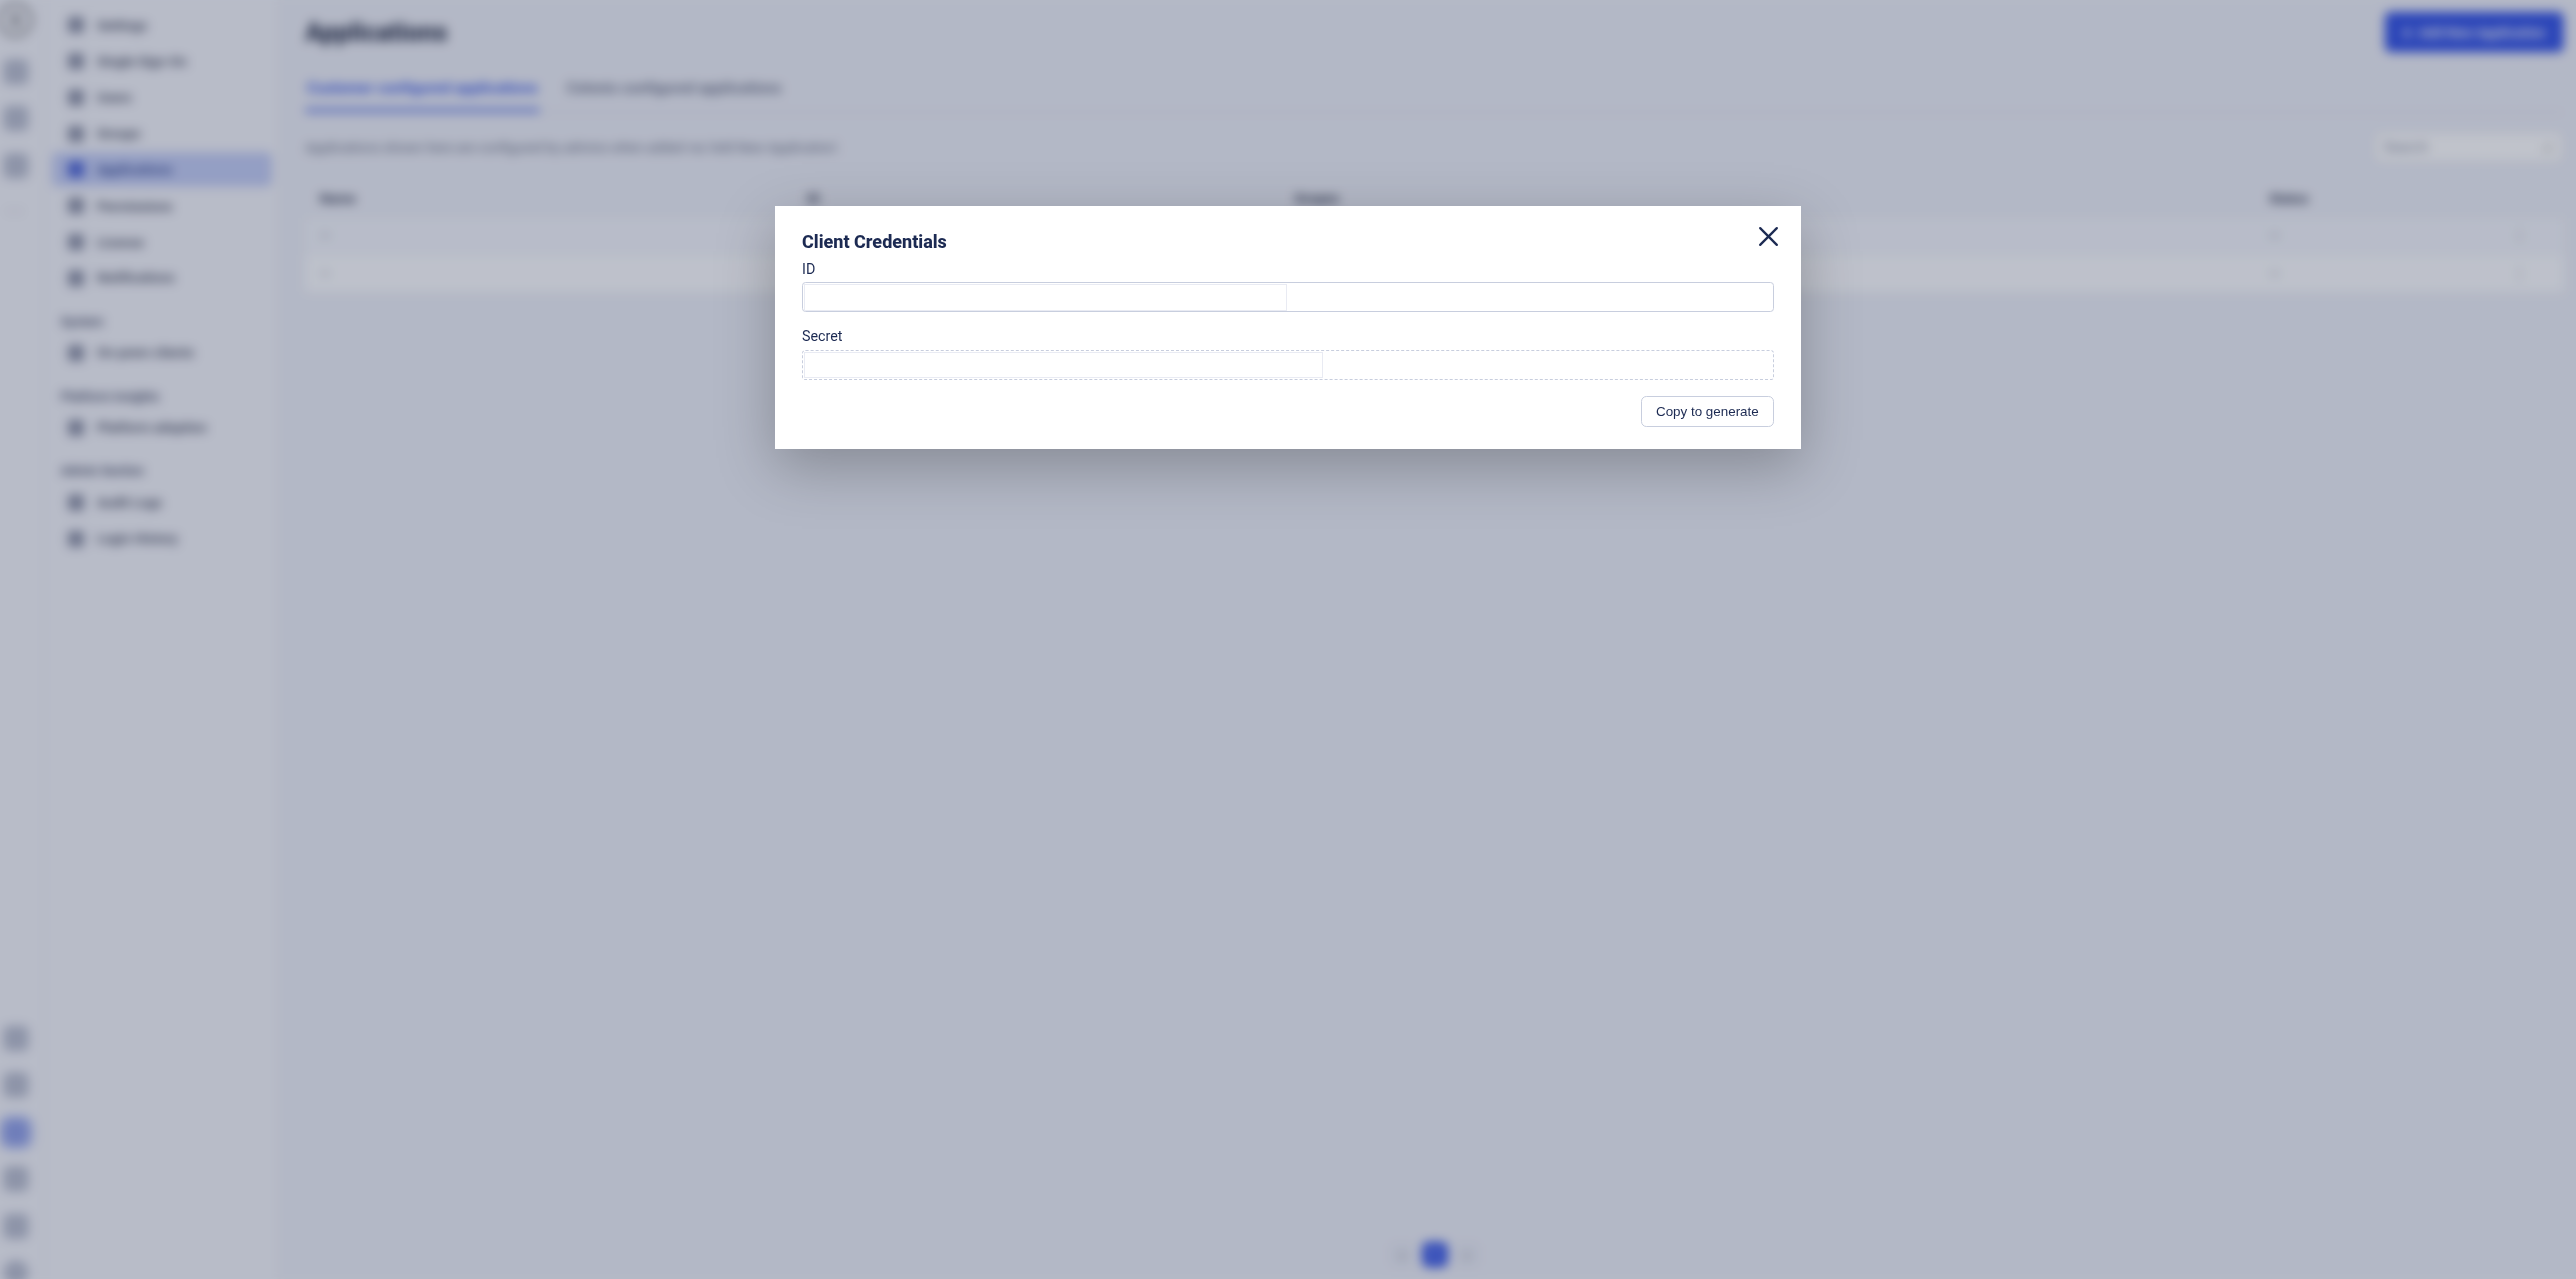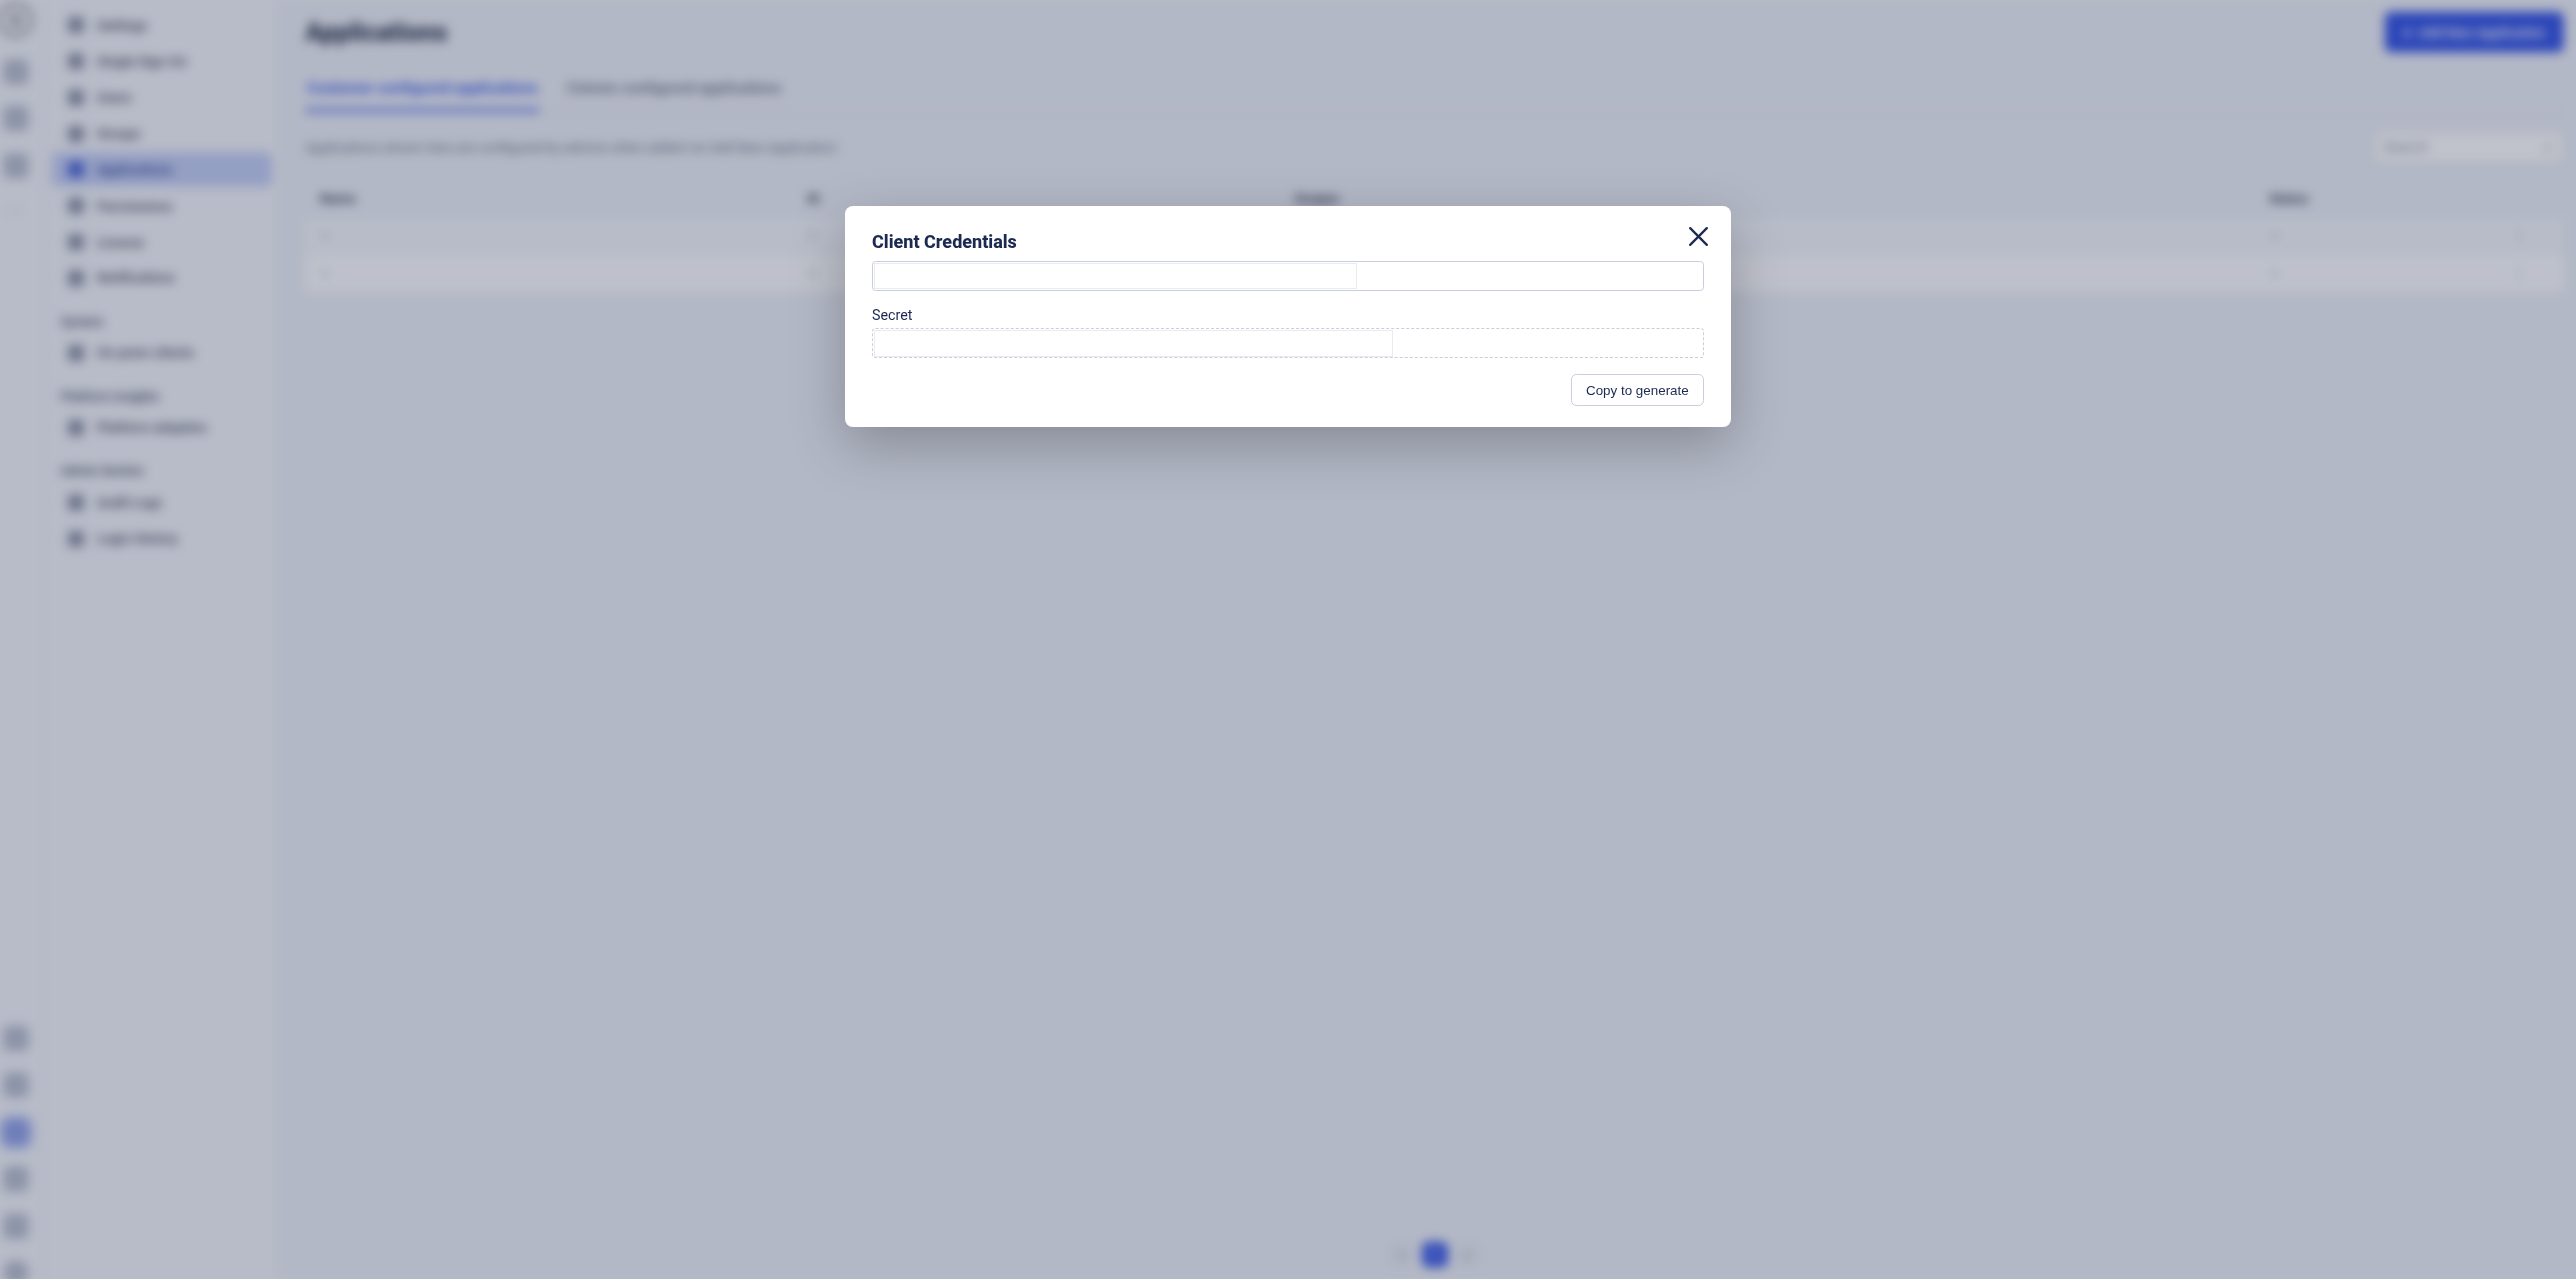--- a/index.html
+++ b/index.html
@@ -91,23 +91,23 @@
   .page-btn.cur { background:#3151e6;color:#fff; }
 
   
   .overlay {
     position:absolute; inset:0;
     background: rgba(30,38,70,0.28);
     display:flex; align-items:flex-start; justify-content:center;
     padding-top: 206px;
   }
   .modal {
-    width: 886px;
+    width: 1026px;
     background:#fff;
-    border-radius:8px;
+    border-radius:0;
     box-shadow: 0 18px 54px rgba(0,0,0,.25);
     padding: 25px 27px 21.5px;
     position:relative;
   }
   .modal-title { font-size:18px; font-weight:800; color:#1c2a52; margin-bottom:9px; }
   .modal-close {
     position:absolute; top:18px; right:19.7px; cursor:pointer;
     width:25px;height:25px;color:#1c2a52;
   }
   .modal-close svg { width:100%; height:100%; }
@@ -268,20 +268,21 @@
 
       <div class="modal-close">
         <svg viewBox="0 0 24 24" fill="none" stroke="currentColor" stroke-width="2.2" stroke-linecap="round">
           <line x1="4" y1="4" x2="20" y2="20"></line>
             <line x1="20" y1="4" x2="4" y2="20"></line>
         </svg>
       </div>
 
       <div class="modal-title">Client Credentials</div>
 
+      <div class="field-label">ID</div>
       <div class="field-box id" value="">
         <div class="redact"></div>
       </div>
 
       <div class="field-label">Secret</div>
       <div class="field-box secret readonly" value="">
         <div class="redact"></div>
       </div>
 
       <div class="modal-actions">

